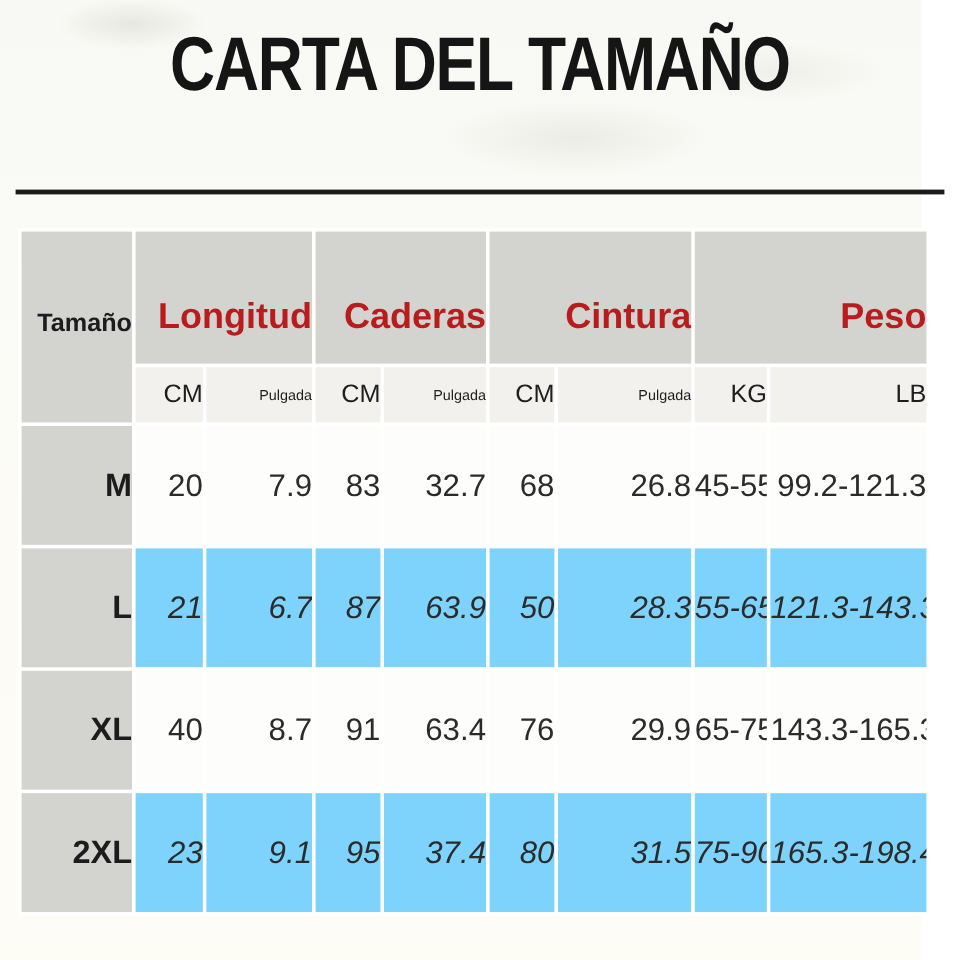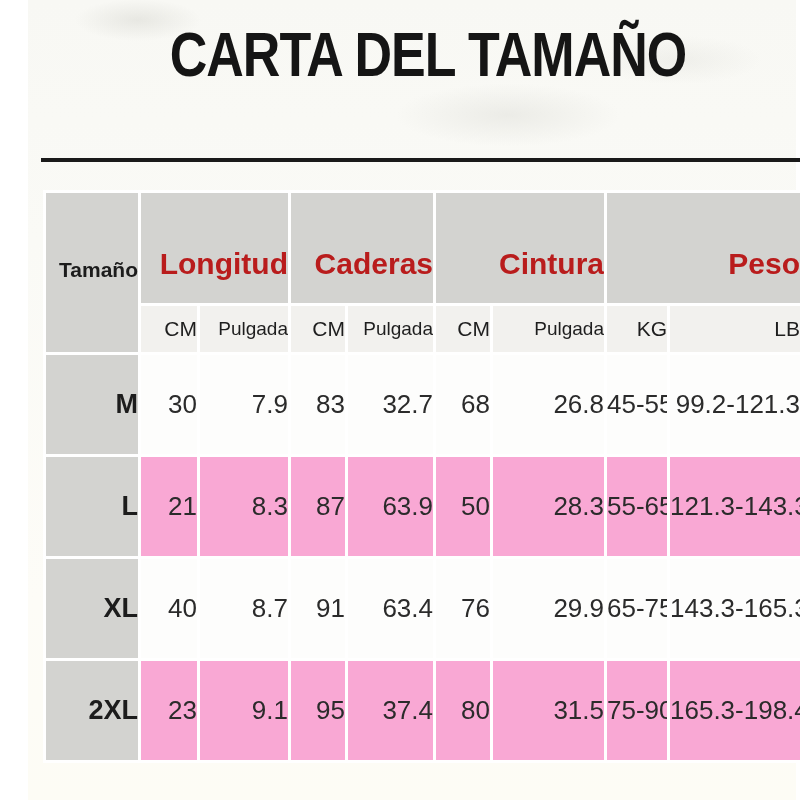--- a/index.html
+++ b/index.html
@@ -9,21 +9,20 @@
     height: 800px;
     overflow: hidden;
     background: #fff;
     font-family: "Liberation Sans", "DejaVu Sans", sans-serif;
   }
   #stage {
     position: relative;
     width: 768px;
     height: 800px;
     background: linear-gradient(180deg, #f8f8f4 0%, #fafaf6 30%, #fdfcf7 75%, #fdfcf5 100%);
-    margin-left: 28px;
   }
   
   #stage::before {
     content: "";
     position: absolute;
     left: 0; top: 0; width: 800px; height: 200px;
     background:
       radial-gradient(ellipse 90px 30px at 110px 20px, rgba(200,200,193,0.35), rgba(200,200,193,0) 70%),
       radial-gradient(ellipse 160px 45px at 480px 115px, rgba(205,205,198,0.30), rgba(205,205,198,0) 70%),
       radial-gradient(ellipse 120px 35px at 650px 60px, rgba(205,205,198,0.22), rgba(205,205,198,0) 70%);
@@ -87,34 +86,34 @@
     font-weight: 700;
     color: #b91c1c;
     padding-top: 32px;
   }
   th.sub {
     background: #f2f1ee;
     font-size: 21px;
     font-weight: 400;
     color: #1e1e1e;
   }
-  th.sub.small { font-size: 19px; }
+  th.sub.small { font-size: 12px; }
   td.size {
     background: #d3d3d0;
     font-size: 27px;
     font-weight: 700;
     color: #1c1c1c;
   }
   td.v {
     font-size: 26px;
     font-weight: 400;
     color: #2b2b2b;
   }
   tr.w td.v { background: #fdfdfc; }
-  tr.a td.v { background: #f9a8d4; }
+  tr.a td.v { background: #7dd3fc; font-style: italic; }
 
   col.c1 { width: 92px; }
   col.c2 { width: 56px; }
   col.c3 { width: 88px; }
   col.c4 { width: 54px; }
   col.c5 { width: 85px; }
   col.c6 { width: 54px; }
   col.c7 { width: 111px; }
   col.c8 { width: 60px; }
   col.c9 { width: 130px; }
@@ -156,34 +155,34 @@
       <th class="sub">CM</th>
       <th class="sub small">Pulgada</th>
       <th class="sub">CM</th>
       <th class="sub small">Pulgada</th>
       <th class="sub">KG</th>
       <th class="sub">LB</th>
     </tr>
 
     <tr class="row w">
       <td class="size">M</td>
-      <td class="v">30</td>
+      <td class="v">20</td>
       <td class="v">7.9</td>
       <td class="v">83</td>
       <td class="v">32.7</td>
       <td class="v">68</td>
       <td class="v">26.8</td>
       <td class="v">45-55</td>
       <td class="v">99.2-121.3</td>
     </tr>
 
     <tr class="row a">
       <td class="size">L</td>
       <td class="v">21</td>
-      <td class="v">8.3</td>
+      <td class="v">6.7</td>
       <td class="v">87</td>
       <td class="v">63.9</td>
       <td class="v">50</td>
       <td class="v">28.3</td>
       <td class="v">55-65</td>
       <td class="v">121.3-143.3</td>
     </tr>
 
     <tr class="row w">
       <td class="size">XL</td>

